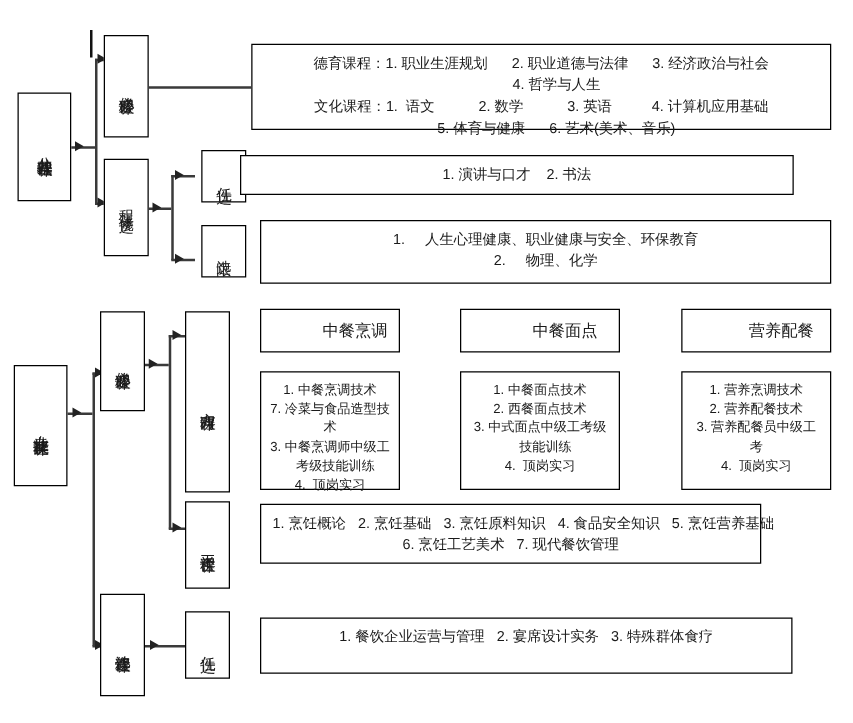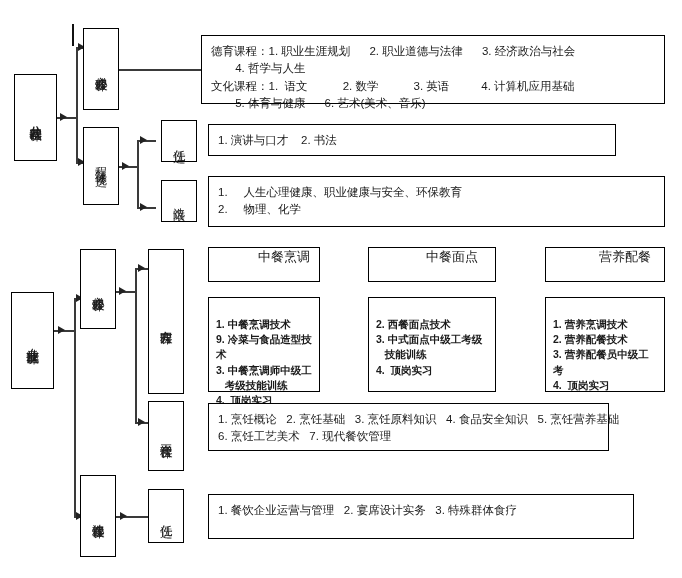--- a/index.html
+++ b/index.html
@@ -38,35 +38,36 @@
     line-height: 1;
     white-space: nowrap;
   }
   .vbox.tight .vtext {
     letter-spacing: -2.5px;
     font-size: 12px;
   }
   
   .hbox {
     display: flex;
+    align-items: center;
     justify-content: center;
     font-size: 13px;
     padding-left: 40px;
   }
   
   .cbox {
     padding: 7px 9px;
     font-size: 11.5px;
     line-height: 1.5;
+    text-align: center;
   }
   .cbox.sm {
     font-size: 10.5px;
     line-height: 1.45;
-    padding: 19px 7px;
-    font-weight: bold;
+    padding: 7px 7px;
   }
   .cbox .ln {
     white-space: pre;
   }
   .cbox.sm .ln {
     white-space: pre-wrap;
   }
   .indent2 { padding-left: 2.1em; }
 
   
@@ -138,21 +139,21 @@
   <div class="arrow" style="left:140px; top:203px;"></div>
 
   <div class="box vbox" style="left:161px; top:120px; width:36px; height:42px;">
     <span class="vtext">任选</span>
   </div>
 
   <div class="box vbox tight" style="left:161px; top:180px; width:36px; height:42px;">
     <span class="vtext">限选</span>
   </div>
 
-  <div class="box cbox" style="left:208px; top:124px; width:408px; height:32px;">
+  <div class="box cbox" style="left:192px; top:124px; width:443px; height:32px;">
     <div class="ln">1. 演讲与口才    2. 书法</div>
   </div>
 
   <div class="box cbox" style="left:208px; top:176px; width:457px; height:51px;">
     <div class="ln">1.     人生心理健康、职业健康与安全、环保教育</div>
     <div class="ln">2.     物理、化学</div>
   </div>
 
   <div class="box vbox" style="left:11px; top:292px; width:43px; height:97px;">
     <span class="vtext">专业技能课程</span>
@@ -199,28 +200,29 @@
   </div>
   <div class="box hbox" style="left:368px; top:247px; width:128px; height:35px;">
     <span>中餐面点</span>
   </div>
   <div class="box hbox" style="left:545px; top:247px; width:120px; height:35px;">
     <span>营养配餐</span>
   </div>
 
   <div class="box cbox sm" style="left:208px; top:297px; width:112px; height:95px;">
     <div class="ln">1. 中餐烹调技术</div>
-    <div class="ln">9. 冷菜与食品造型技</div>
+    <div class="ln">7. 冷菜与食品造型技</div>
     <div class="ln">术</div>
     <div class="ln">3. 中餐烹调师中级工</div>
     <div class="ln">   考级技能训练</div>
     <div class="ln">4.  顶岗实习</div>
   </div>
 
   <div class="box cbox sm" style="left:368px; top:297px; width:128px; height:95px;">
+    <div class="ln">1. 中餐面点技术</div>
     <div class="ln">2. 西餐面点技术</div>
     <div class="ln">3. 中式面点中级工考级</div>
     <div class="ln">   技能训练</div>
     <div class="ln">4.  顶岗实习</div>
   </div>
 
   <div class="box cbox sm" style="left:545px; top:297px; width:120px; height:95px;">
     <div class="ln">1. 营养烹调技术</div>
     <div class="ln">2. 营养配餐技术</div>
     <div class="ln">3. 营养配餐员中级工考</div>

